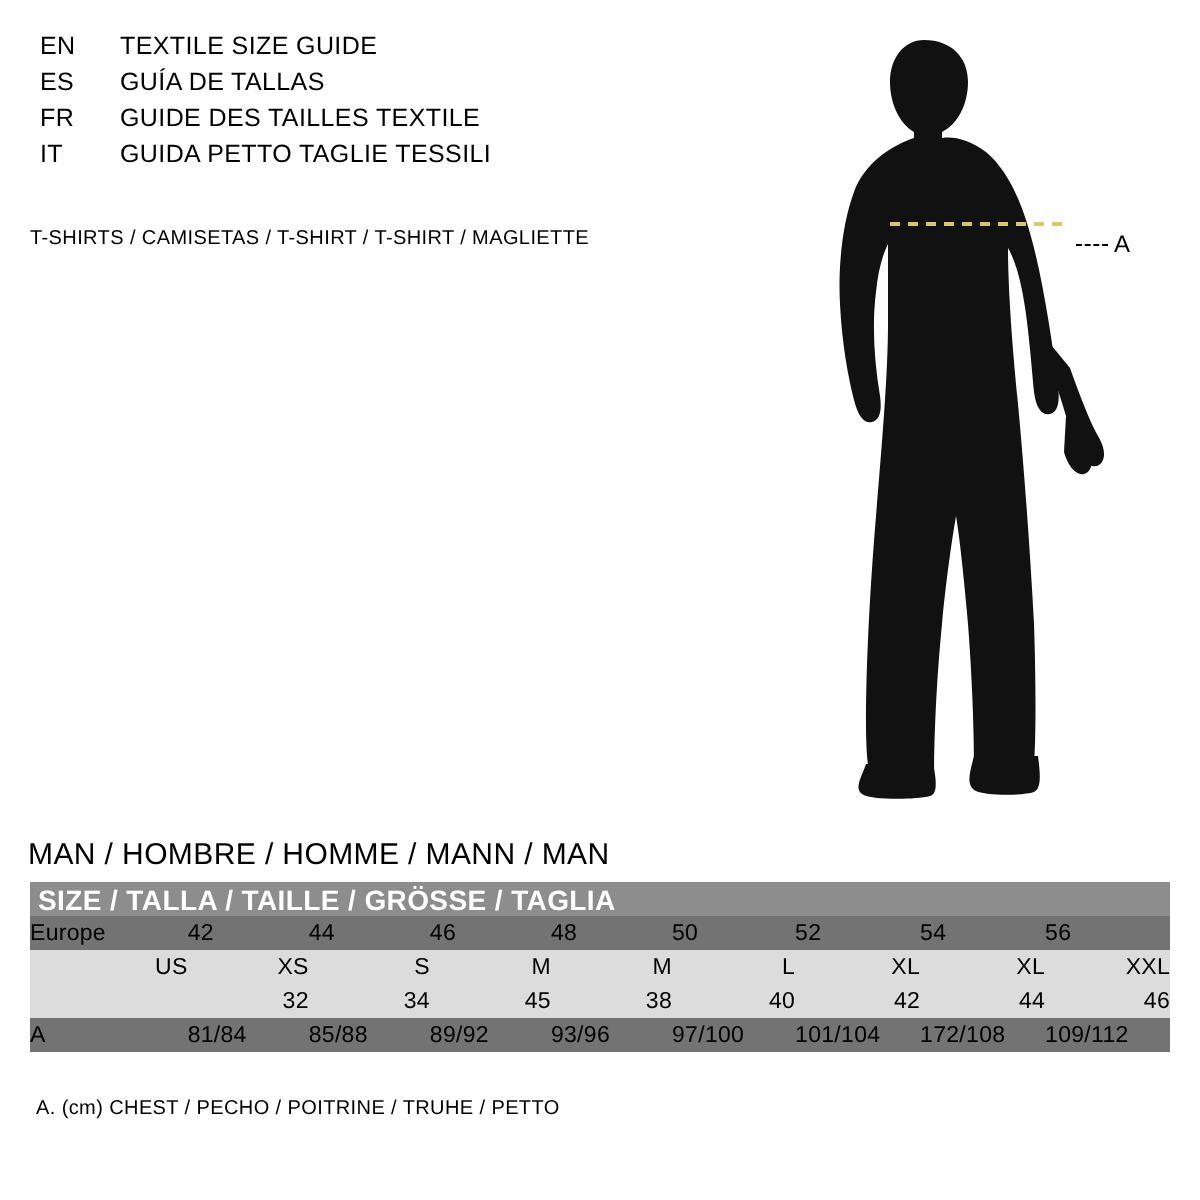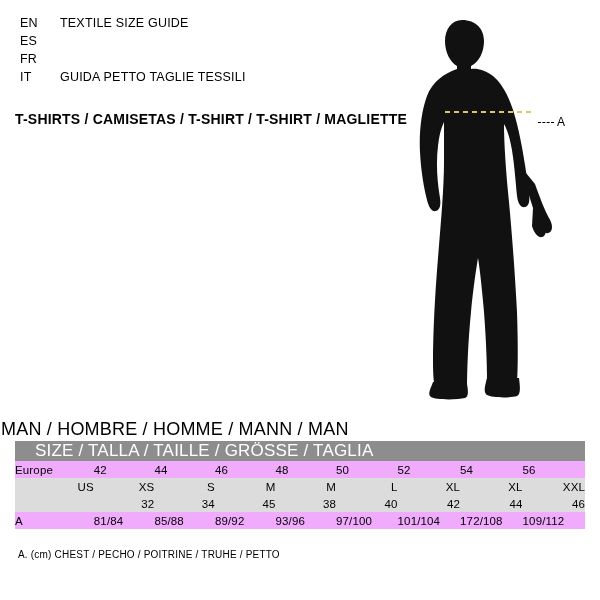--- a/index.html
+++ b/index.html
@@ -44,24 +44,23 @@
   }
 
   
   .garment-block {
     position: absolute;
     left: 15px;
     top: 110px;
     width: 420px;
   }
   .garment-line {
-    font-size: 14px;
+    font-size: 10px;
     line-height: 19px;
     letter-spacing: 0.2px;
-    font-weight: bold;
   }
 
   
   .figure-wrap {
     position: absolute;
     left: 405px;
     top: 12px;
     width: 185px;
     height: 390px;
   }
@@ -79,23 +78,23 @@
     position: absolute;
     left: 133px;
     top: 110px;
     width: 16px;
     border-top: 1.5px dashed #000;
   }
 
   
   .table-title {
     position: absolute;
-    left: 1px;
+    left: 14px;
     top: 419px;
-    font-size: 18px;
+    font-size: 15px;
     letter-spacing: 0.2px;
   }
   table.size-table {
     position: absolute;
     left: 15px;
     top: 441px;
     width: 570px;
     border-collapse: collapse;
     font-size: 11.5px;
   }
@@ -103,30 +102,31 @@
     padding: 0;
     height: 17px;
     vertical-align: middle;
     letter-spacing: 0.15px;
   }
   tr.head-row {
     background: #8d8d8d;
     color: #ffffff;
   }
   tr.head-row td {
-    font-size: 17px;
-    padding-left: 20px;
-    letter-spacing: 0.2px;
+    font-size: 14px;
+    padding-left: 4px;
+    letter-spacing: 0.2px;
+    font-weight: bold;
   }
   tr.shade td {
     background: #dcdcdc;
     text-align: right;
   }
   tr.plain td {
-    background: #f0abfc;
+    background: #737373;
   }
   td.c-label {
     width: 86px;
     padding-left: 4px;
   }
   td.c-val {
     width: 66px;
     text-align: left;
   }
 
@@ -143,23 +143,25 @@
 
 <div class="page">
 
   <div class="lang-block">
     <div class="lang-row">
       <span class="lang-code">EN</span>
       <span class="lang-text">TEXTILE SIZE GUIDE</span>
     </div>
     <div class="lang-row">
       <span class="lang-code">ES</span>
+      <span class="lang-text">GUÍA DE TALLAS</span>
     </div>
     <div class="lang-row">
       <span class="lang-code">FR</span>
+      <span class="lang-text">GUIDE DES TAILLES TEXTILE</span>
     </div>
     <div class="lang-row">
       <span class="lang-code">IT</span>
       <span class="lang-text">GUIDA PETTO TAGLIE TESSILI</span>
     </div>
   </div>
 
   <div class="garment-block">
     <div class="garment-line">T-SHIRTS / CAMISETAS / T-SHIRT / T-SHIRT / MAGLIETTE</div>
   </div>

